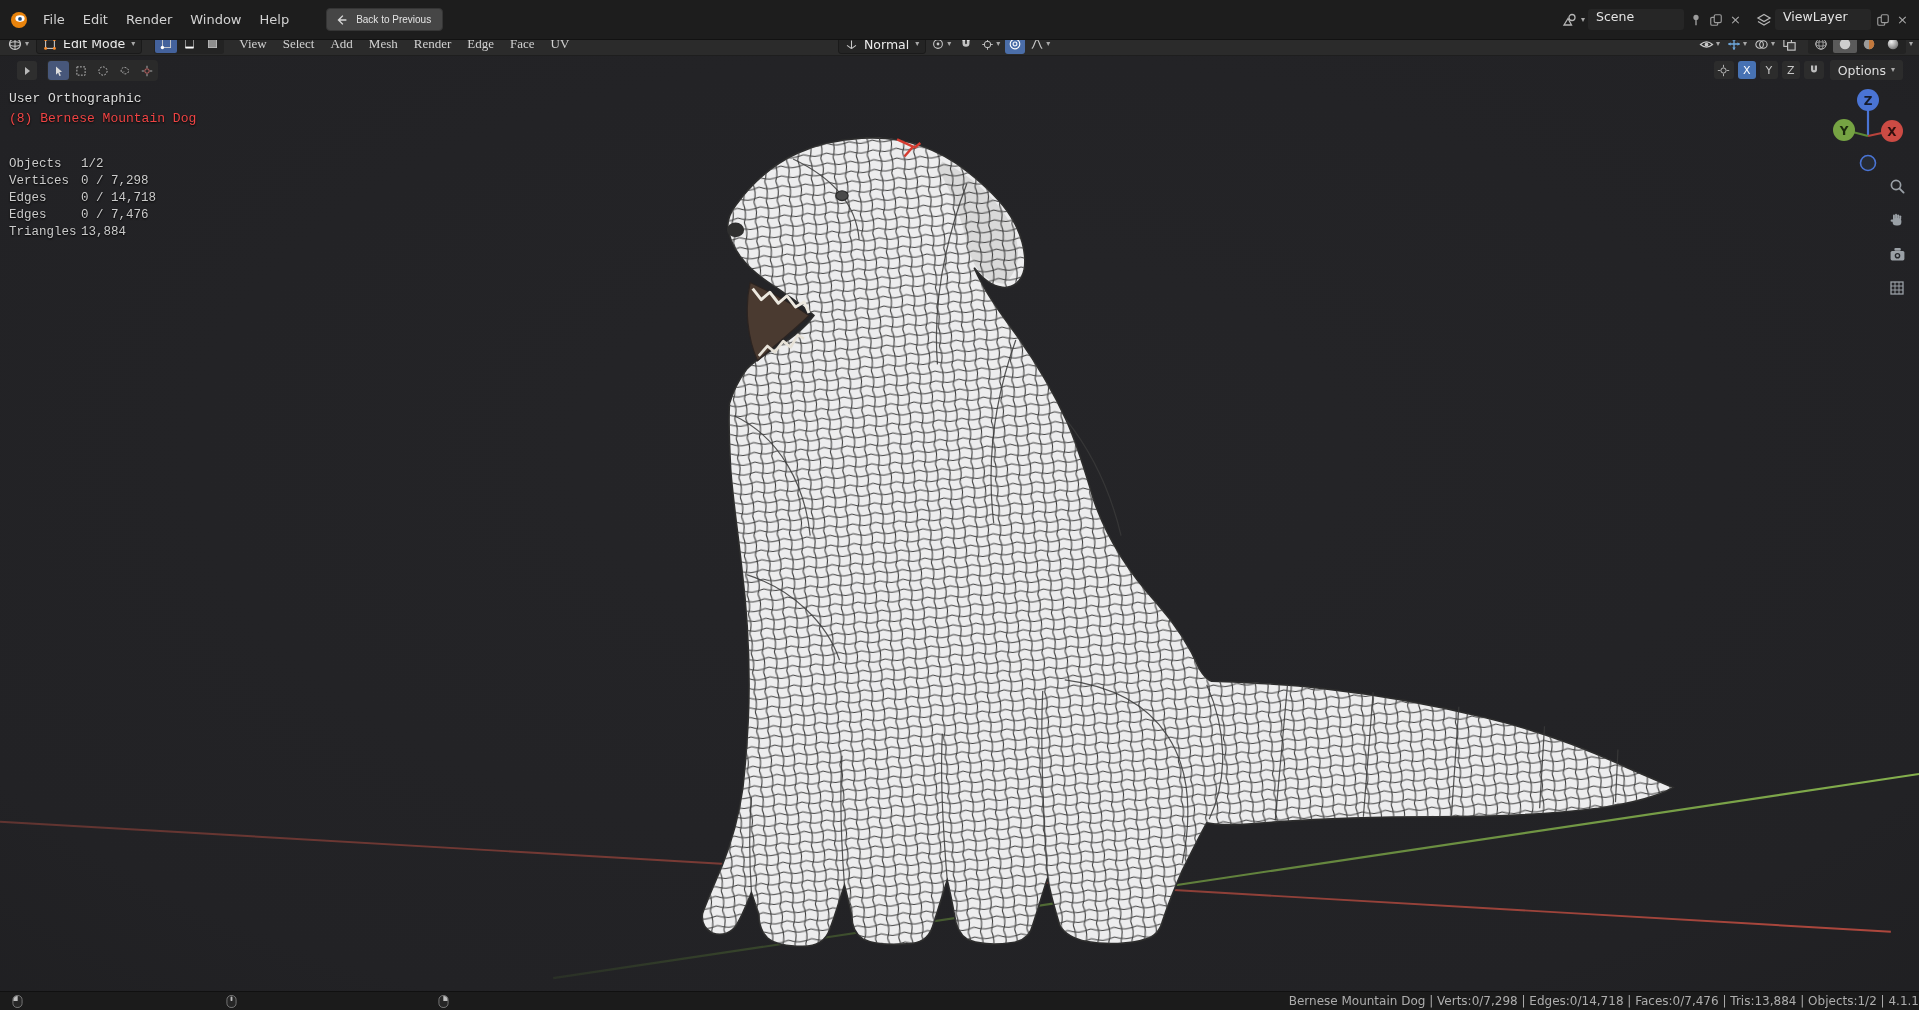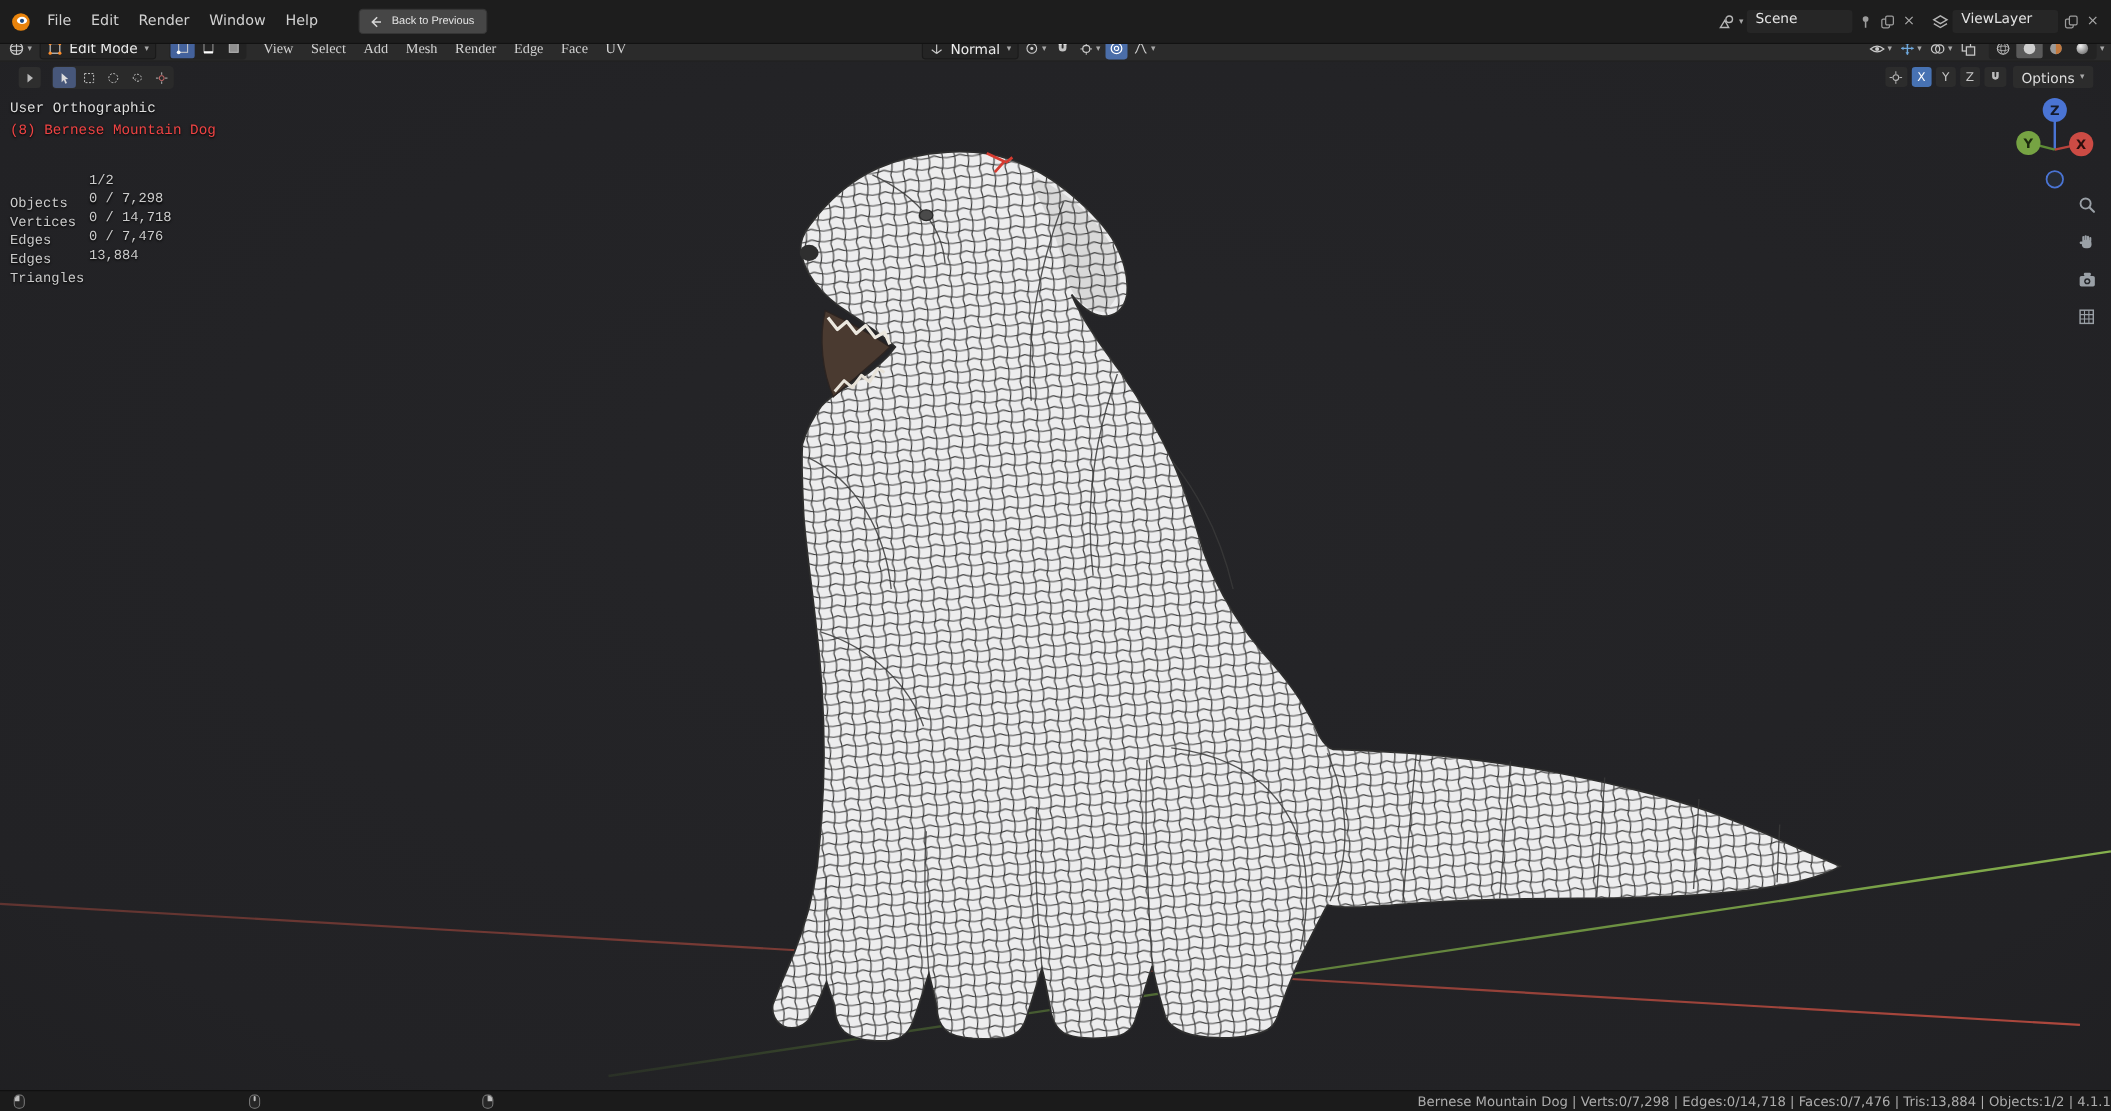--- a/index.html
+++ b/index.html
@@ -67,21 +67,21 @@
   .axis-btn { width:18px; height:18px; border-radius:3px; background:#2c2c2c; color:#c6c6c6; font-size:11px; display:flex; align-items:center; justify-content:center; }
   .axis-btn.active { background:#4772b3; color:#fff; }
   .mini-icon { width:20px; height:18px; display:flex; align-items:center; justify-content:center; color:#bdbdbd; background:#2c2c2c; border-radius:3px; }
   .options-btn { height:20px; display:flex; align-items:center; gap:5px; background:#2c2c2c; border-radius:3px; padding:0 8px; font-size:12.5px; color:#dedede; margin-left:2px;text-align:right; }
 
   .vp-overlay { position:absolute; left:9px; top:91px; z-index:10;font-family:Liberation Mono, monospace; }
   .vp-view   { font-size:13px; color:#dedede; margin-bottom:5px; text-shadow:0 1px 2px #000; }
   .vp-object { font-size:13px; color:#ef4444; margin-bottom:30px; text-shadow:0 1px 2px #000; }
   .stats { font-size:12.5px; color:#cbcbcb; text-shadow:0 1px 2px #000; }
   .stats .srow { display:flex; height:17px; line-height:17px; }
-  .stats .lbl { width:72px;margin-top:21px; }
+  .stats .lbl { width:72px; }
 
   .gizmo { position:absolute; left:1828px; top:84px; z-index:10; }
   .gizmo text { font-family:"DejaVu Sans", sans-serif; font-size:12px; font-weight:bold; }
   .nav-icons { position:absolute; right:12px; top:176px; display:flex; flex-direction:column; gap:14px; align-items:center; z-index:10; }
   .nav-icons > span { width:20px; height:20px; display:flex; align-items:center; justify-content:center; }
 
   
   .statusbar {
     position:absolute; left:0; right:0; bottom:0; height:19px; z-index:30;
     background:#1b1b1b; border-top:1px solid #101010;

